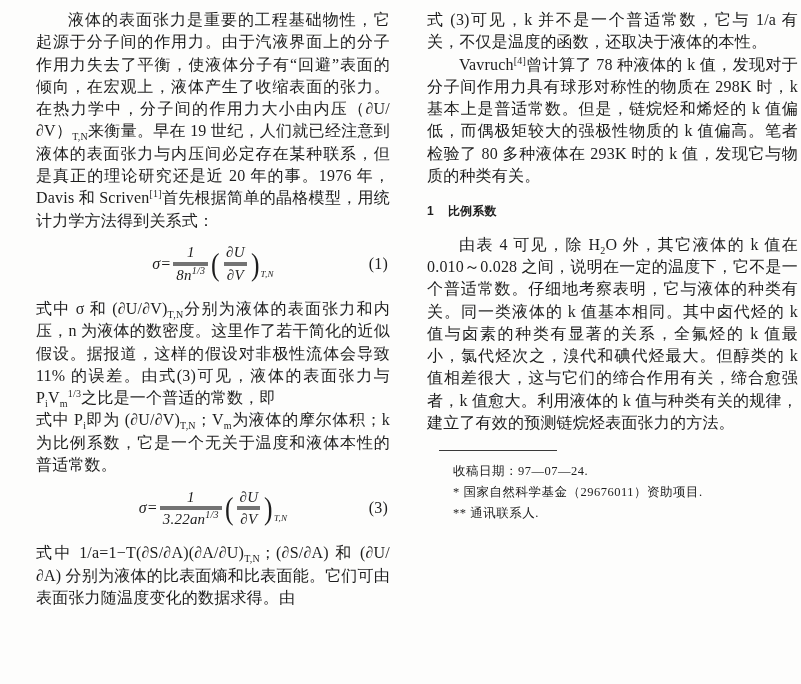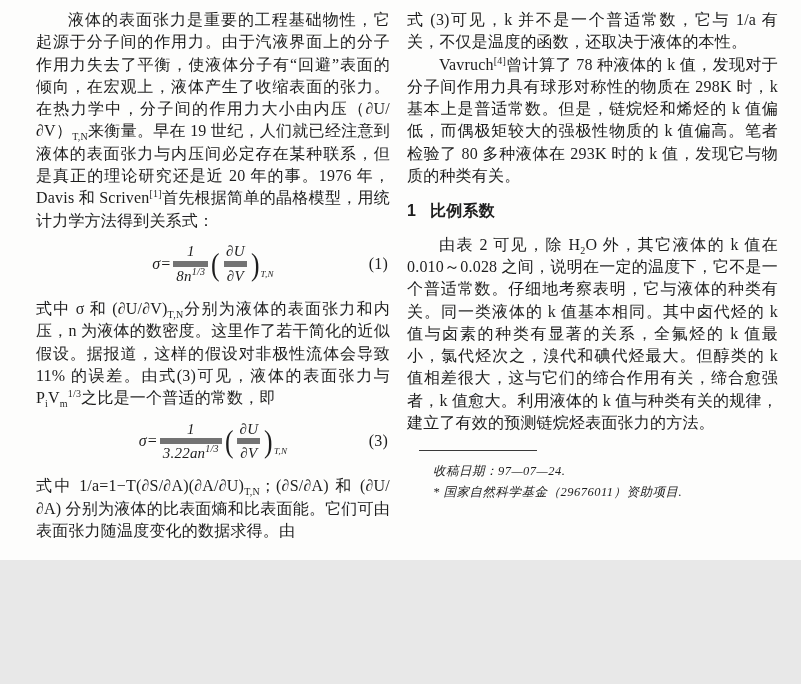--- a/index.html
+++ b/index.html
@@ -1,34 +1,34 @@
 <!DOCTYPE html>
 <html><head>
 <meta charset="utf-8">
 <style>
   html, body { margin: 0; padding: 0; background: #e8e8e8; }
   .page {
     position: relative;
     width: 801px;
-    height: 560px;
+    height: 684px;
     background: #fdfdfc;
     font-family: "Liberation Serif", "DejaVu Serif", serif;
     color: #1d1d1d;
     overflow: hidden;
   }
   .col {
     position: absolute;
     top: 9px;
     font-size: 16px;
     line-height: 22.3px;
     text-align: justify;
     letter-spacing: 0.2px;
   }
   .col-left  { left: 36px;  width: 354px; }
-  .col-right { left: 407px; width: 371px; }
+  .col-right { left: 427px; width: 371px; }
 
   p.para { margin: 0; text-indent: 2em; }
   p.para.noindent { text-indent: 0; }
 
   sup.cite { font-size: 10px; line-height: 0; }
   sub.small { font-size: 10px; line-height: 0; }
   sup.small { font-size: 10px; line-height: 0; }
 
   .equation {
     position: relative;
@@ -49,21 +49,21 @@
     font-style: normal;
   }
   .frac {
     display: inline-flex;
     flex-direction: column;
     align-items: center;
     margin: 0 2px;
     font-size: 15px;
     line-height: 1.25;
   }
-  .frac .den { border-top: 6px solid #737373; padding: 0 3px; }
+  .frac .den { border-top: 4px solid #737373; padding: 0 3px; }
   .frac .num { padding: 0 3px; }
   .bigparen {
     font-size: 32px;
     font-weight: 300;
     line-height: 0.9;
     font-style: normal;
     transform: scaleX(0.8);
   }
   .eq-sub {
     font-size: 9px;
@@ -71,36 +71,35 @@
     position: relative;
     bottom: -10px;
     line-height: 0;
   }
 
   .section-heading {
     font-weight: bold;
     font-family: "Liberation Sans", "DejaVu Sans", sans-serif;
     margin: 13px 0 11px 0;
     text-indent: 0;
-    font-size: 16px;
+    font-size: 12px;
   }
   .heading-num { margin-right: 14px; }
 
   .footnote-rule {
     width: 118px;
     border-top: 1.5px solid #3a3a3a;
     margin: 16px 0 10px 12px;
   }
   .footnotes {
     font-size: 12.5px;
     line-height: 21px;
     padding-left: 26px;
     text-align: left;
     letter-spacing: 0.5px;
-    font-style: italic;
   }
   .footnotes div { margin: 0; }
 </style>
 </head>
 <body>
 
 <div class="page">
 
   <div class="col col-left">
 
@@ -118,20 +117,21 @@
         <span class="den">∂V</span>
       </span>
       <span class="bigparen">)</span>
       <sub class="eq-sub">T,N</sub>
       <span class="eq-label">(1)</span>
     </div>
 
     <p class="para noindent"><span>式中 σ 和 (∂U/∂V)</span><sub class="small">T,N</sub><span>分别为液体的表面张力和内压，n 为液体的数密度。这里作了若干简化的近似假设。据报道，这样的假设对非极性流体会导致 11% 的误差。由式(3)可见，液体的表面张力与 P</span><sub class="small">i</sub><span>V</span><sub class="small">m</sub><sup class="small">1/3</sup><span>之比是一个普适的常数，即</span></p>
 
 
+    <p class="para noindent"><span>式中 P</span><sub class="small">i</sub><span>即为 (∂U/∂V)</span><sub class="small">T,N</sub><span>；V</span><sub class="small">m</sub><span>为液体的摩尔体积；k 为比例系数，它是一个无关于温度和液体本性的普适常数。</span></p>
 
 
     <div class="equation tall">
       <span>σ=</span>
       <span class="frac">
         <span class="num">1</span>
         <span class="den"><span>3.22an</span><sup class="small">1/3</sup></span>
       </span>
       <span class="bigparen">(</span>
       <span class="frac">
@@ -149,24 +149,25 @@
 
   <div class="col col-right">
 
     <p class="para noindent"><span>式 (3)可见，k 并不是一个普适常数，它与 1/a 有关，不仅是温度的函数，还取决于液体的本性。</span></p>
 
     <p class="para"><span>Vavruch</span><sup class="cite">[4]</sup><span>曾计算了 78 种液体的 k 值，发现对于分子间作用力具有球形对称性的物质在 298K 时，k 基本上是普适常数。但是，链烷烃和烯烃的 k 值偏低，而偶极矩较大的强极性物质的 k 值偏高。笔者检验了 80 多种液体在 293K 时的 k 值，发现它与物质的种类有关。</span></p>
 
     <p class="section-heading"><span class="heading-num">1</span><span>比例系数</span></p>
 
 
-    <p class="para"><span>由表 2 可见，除 H</span><sub class="small">2</sub><span>O 外，其它液体的 k 值在 0.010～0.028 之间，说明在一定的温度下，它不是一个普适常数。仔细地考察表明，它与液体的种类有关。同一类液体的 k 值基本相同。其中卤代烃的 k 值与卤素的种类有显著的关系，全氟烃的 k 值最小，氯代烃次之，溴代和碘代烃最大。但醇类的 k 值相差很大，这与它们的缔合作用有关，缔合愈强者，k 值愈大。利用液体的 k 值与种类有关的规律，建立了有效的预测链烷烃表面张力的方法。</span></p>
+    <p class="para"><span>由表 4 可见，除 H</span><sub class="small">2</sub><span>O 外，其它液体的 k 值在 0.010～0.028 之间，说明在一定的温度下，它不是一个普适常数。仔细地考察表明，它与液体的种类有关。同一类液体的 k 值基本相同。其中卤代烃的 k 值与卤素的种类有显著的关系，全氟烃的 k 值最小，氯代烃次之，溴代和碘代烃最大。但醇类的 k 值相差很大，这与它们的缔合作用有关，缔合愈强者，k 值愈大。利用液体的 k 值与种类有关的规律，建立了有效的预测链烷烃表面张力的方法。</span></p>
 
     <div class="footnote-rule"></div>
 
     <div class="footnotes">
       <div>收稿日期：97—07—24.</div>
       <div>* 国家自然科学基金（29676011）资助项目.</div>
+      <div>** 通讯联系人.</div>
     </div>
 
   </div>
 
 </div>
 
 </body></html>

